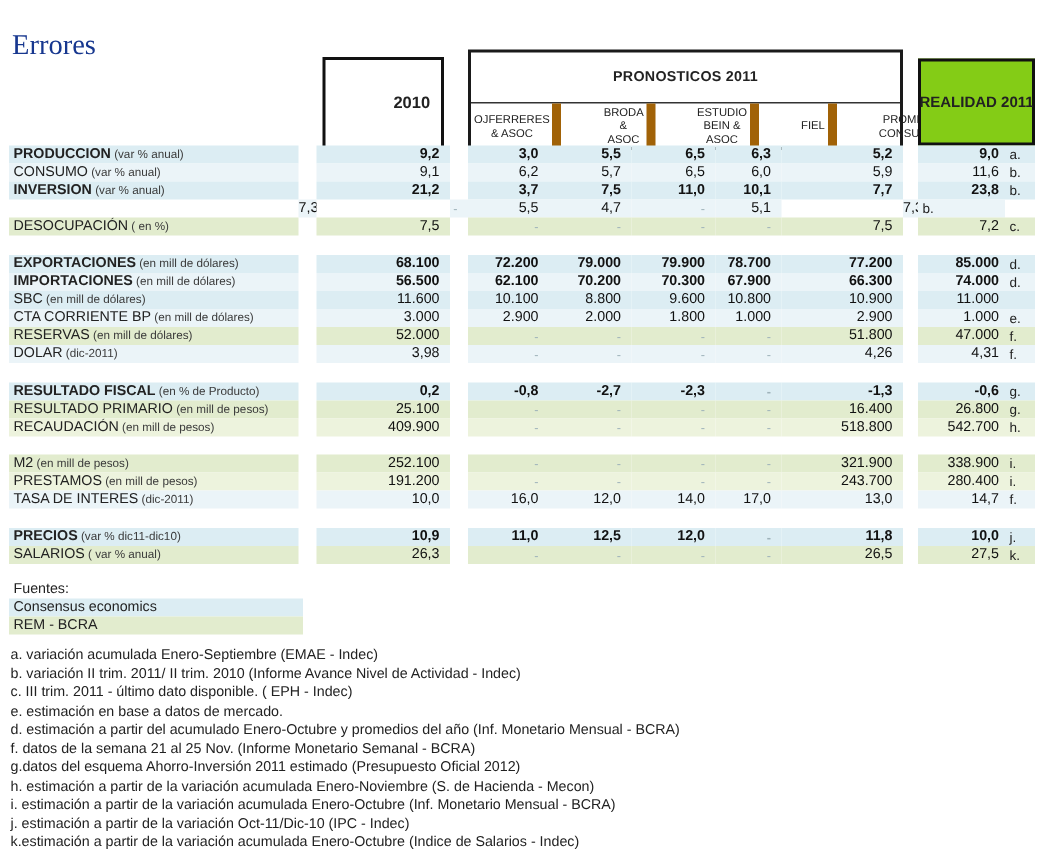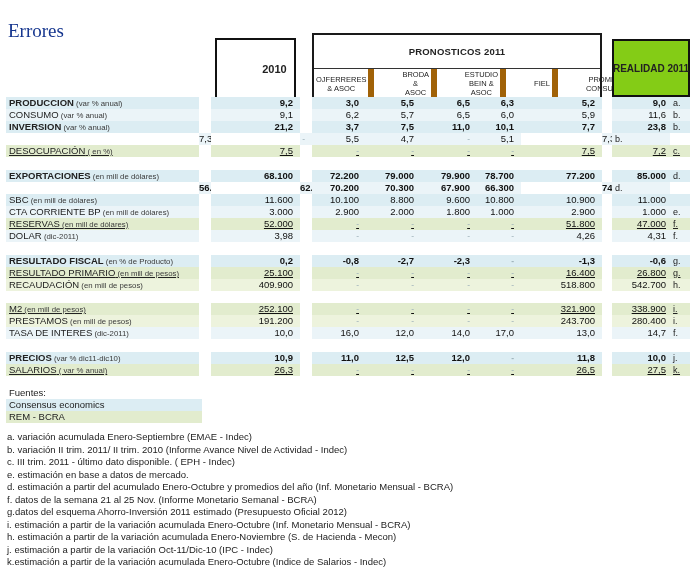--- a/index.html
+++ b/index.html
@@ -57,21 +57,21 @@
     font-weight:bold;font-size:10px;background:#84cc16;white-space:nowrap;
   }
   
   .block{margin-top:13px;}
   .block.m14{margin-top:14px;}
   .block.m12{margin-top:12px;}
   .row{height:12px;font-size:9.5px;line-height:12px;}
   .row .c{height:12px;overflow:hidden;white-space:nowrap;}
   .tone-blue1 .shade{background:var(--row-blue);}
   .tone-blue2 .shade{background:var(--row-blue-light);}
-  .tone-green1 .shade{background:var(--row-green);text-decoration:underline;}
+  .tone-green1 .shade{background:var(--row-green);}
   .tone-green2 .shade{background:var(--row-green-light);}
   .c.label{padding-left:3px;color:#222;}
   .lname{font-size:9.5px;}
   .unit{font-size:7.8px;color:#3a3a3a;}
   .c.num{text-align:right;padding-right:7px;color:#111;}
   .c.num.real{padding-right:4px;}
   .row.bold .lname,.row.bold .c.num{font-weight:bold;}
   .c.note{font-size:9px;padding-left:3px;color:#222;}
   .dash{color:#9fb3ba;font-size:8.5px;}
   
@@ -186,20 +186,21 @@
           <div class="c shade num">72.200</div>
           <div class="c shade num">79.000</div>
           <div class="c shade num">79.900</div>
           <div class="c shade num">78.700</div>
           <div class="c shade num">77.200</div>
           <div class="c gap"></div>
           <div class="c shade num real">85.000</div>
           <div class="c shade note">d.</div>
         </div>
         <div class="grid row tone-blue2 bold">
+          <div class="c shade label"><span class="lname">IMPORTACIONES</span><span class="unit"> (en mill de dólares)</span></div>
           <div class="c gap"></div>
           <div class="c shade num">56.500</div>
           <div class="c gap"></div>
           <div class="c shade num">62.100</div>
           <div class="c shade num">70.200</div>
           <div class="c shade num">70.300</div>
           <div class="c shade num">67.900</div>
           <div class="c shade num">66.300</div>
           <div class="c gap"></div>
           <div class="c shade num real">74.000</div>
@@ -391,18 +392,18 @@
   </div>
 
   <div class="footnotes">
       <div class="footnote">a. variación acumulada Enero-Septiembre (EMAE - Indec)</div>
       <div class="footnote">b. variación II trim. 2011/ II trim. 2010 (Informe Avance Nivel de Actividad - Indec)</div>
       <div class="footnote">c. III trim. 2011 - último dato disponible. ( EPH - Indec)</div>
       <div class="footnote">e. estimación en base a datos de mercado.</div>
       <div class="footnote">d. estimación a partir del acumulado Enero-Octubre y promedios del año (Inf. Monetario Mensual - BCRA)</div>
       <div class="footnote">f. datos de la semana 21 al 25 Nov. (Informe Monetario Semanal - BCRA)</div>
       <div class="footnote">g.datos del esquema Ahorro-Inversión 2011 estimado (Presupuesto Oficial 2012)</div>
+      <div class="footnote">h. estimación a partir de la variación acumulada Enero-Noviembre (S. de Hacienda - Mecon)</div>
       <div class="footnote">i. estimación a partir de la variación acumulada Enero-Octubre (Inf. Monetario Mensual - BCRA)</div>
-      <div class="footnote">h. estimación a partir de la variación acumulada Enero-Noviembre (S. de Hacienda - Mecon)</div>
       <div class="footnote">j. estimación a partir de la variación Oct-11/Dic-10 (IPC - Indec)</div>
       <div class="footnote">k.estimación a partir de la variación acumulada Enero-Octubre (Indice de Salarios - Indec)</div>
     </div>
 </div>
 
 </body></html>

